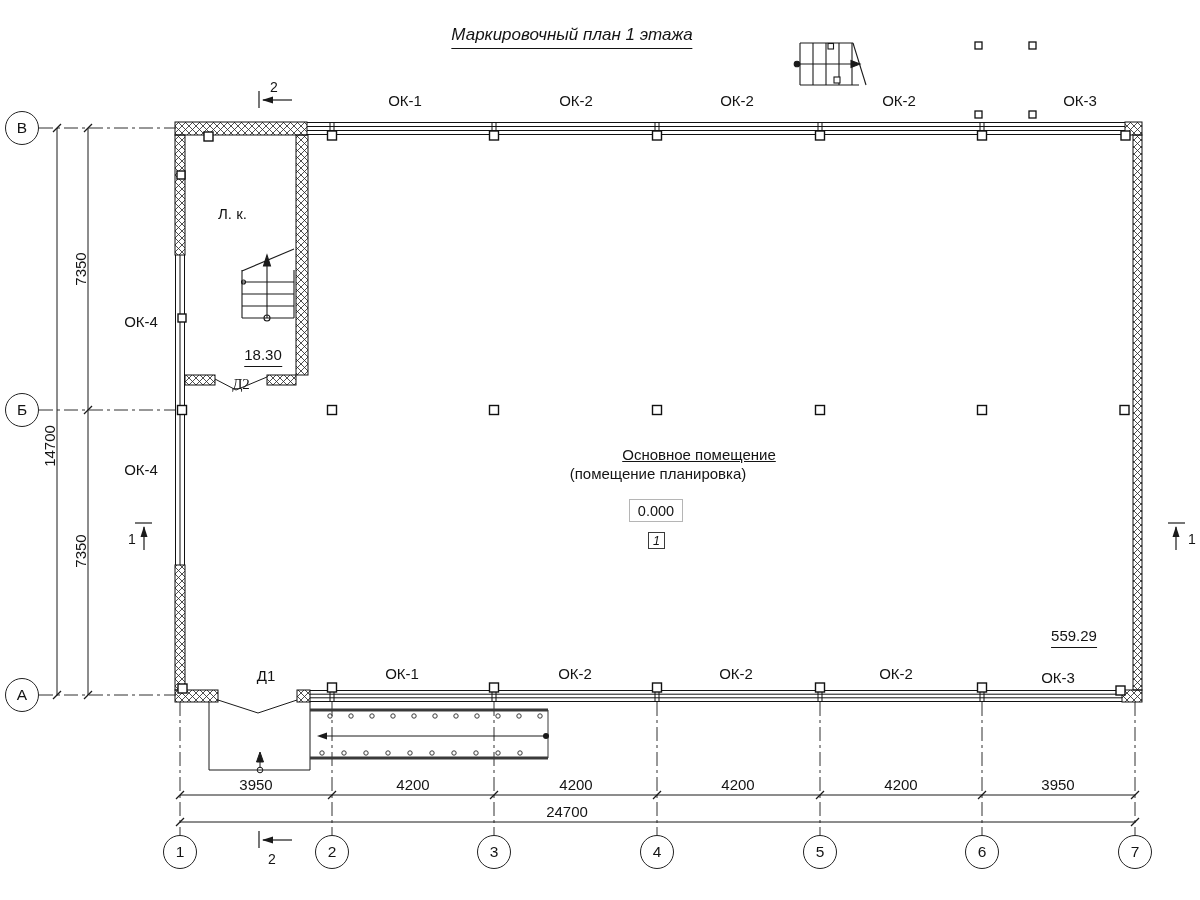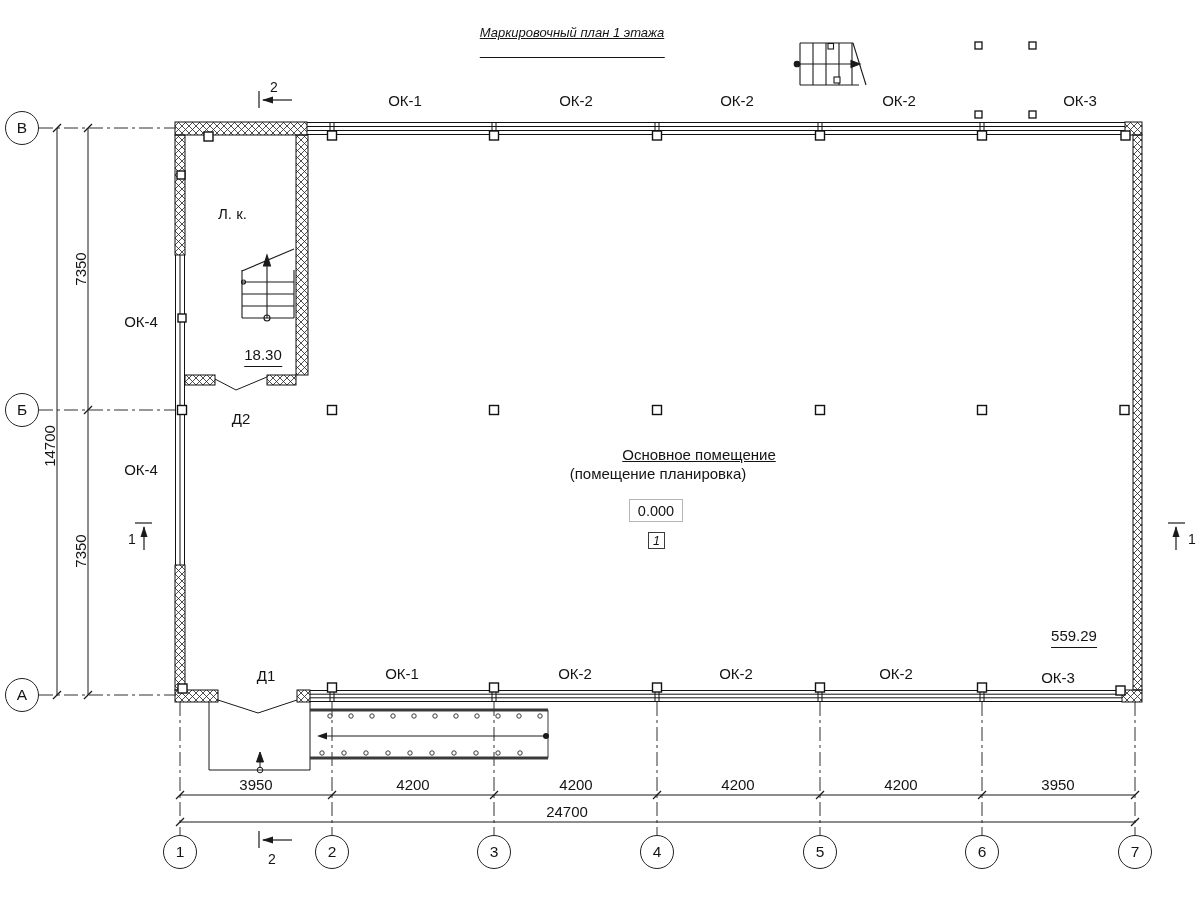--- a/index.html
+++ b/index.html
@@ -4,21 +4,21 @@
 <style>
   html,body{margin:0;padding:0;background:#fff;}
   #sheet{position:relative;width:1200px;height:900px;background:#fff;overflow:hidden;
          font-family:"Liberation Sans", sans-serif;color:#141414;}
   #linework{position:absolute;left:0;top:0;width:1200px;height:900px;}
   .lbl{position:absolute;font-size:15px;color:#141414;white-space:nowrap;line-height:1.1;}
   .cx{transform:translateX(-50%);}
   .rv{transform:translate(-50%,-50%) rotate(-90deg);transform-origin:center;}
   .und{border-bottom:1.2px solid #141414;padding-bottom:2px;}
   .small{font-size:14px;}
-  .title{font-size:13px;font-style:italic;border-bottom:1.2px solid #141414;padding-bottom:17px;text-decoration:underline;}
+  .title{font-size:17px;font-style:italic;border-bottom:1.2px solid #141414;padding-bottom:3px;}
   .axc{position:absolute;width:34px;height:34px;border:1.2px solid #222;border-radius:50%;
        display:flex;align-items:center;justify-content:center;font-size:15.5px;background:#fff;box-sizing:border-box;}
   .levelbox{position:absolute;left:629px;top:499px;width:54px;height:23px;border:1px solid #b5b5b5;
        display:flex;align-items:center;justify-content:center;font-size:14.5px;background:#fff;box-sizing:border-box;}
   .numbox{position:absolute;left:648px;top:532px;width:17px;height:17px;border:1px solid #3a3a3a;
        display:flex;align-items:center;justify-content:center;font-size:12.5px;font-style:italic;background:#fff;box-sizing:border-box;}
 </style>
 </head>
 <body>
 
@@ -309,21 +309,21 @@
 
   <div class="lbl cx" style="left:402px;top:666px;">ОК-1</div>
   <div class="lbl cx" style="left:575px;top:666px;">ОК-2</div>
   <div class="lbl cx" style="left:736px;top:666px;">ОК-2</div>
   <div class="lbl cx" style="left:896px;top:666px;">ОК-2</div>
   <div class="lbl cx" style="left:1058px;top:670px;">ОК-3</div>
 
   <div class="lbl cx" style="left:141px;top:314px;">ОК-4</div>
   <div class="lbl cx" style="left:141px;top:462px;">ОК-4</div>
 
-  <div class="lbl cx" style="left:241px;top:411px;">Д2</div>
+  <div class="lbl cx" style="left:241px;top:376px;font-family:Liberation Serif, serif;">Д2</div>
   <div class="lbl cx" style="left:266px;top:668px;">Д1</div>
 
   <div class="lbl" style="left:218px;top:206px;">Л. к.</div>
   <div class="lbl cx und" style="left:263px;top:347px;">18.30</div>
 
   <div class="lbl cx" style="left:699px;top:447px;text-decoration:underline;">Основное помещение</div>
   <div class="lbl cx" style="left:658px;top:466px;">(помещение планировка)</div>
   <div class="levelbox">
       <span>0.000</span>
     </div>

